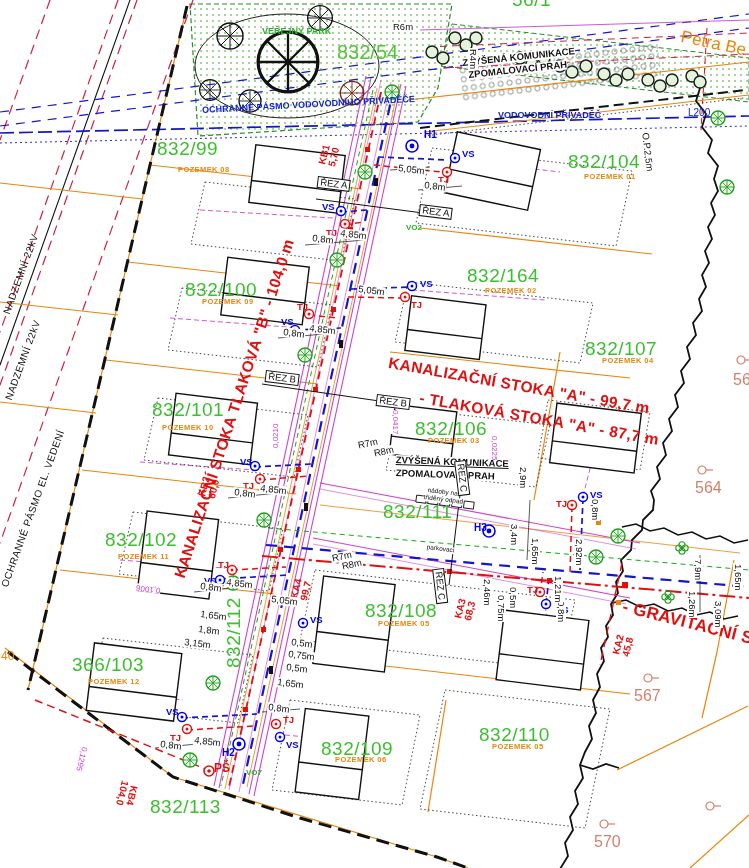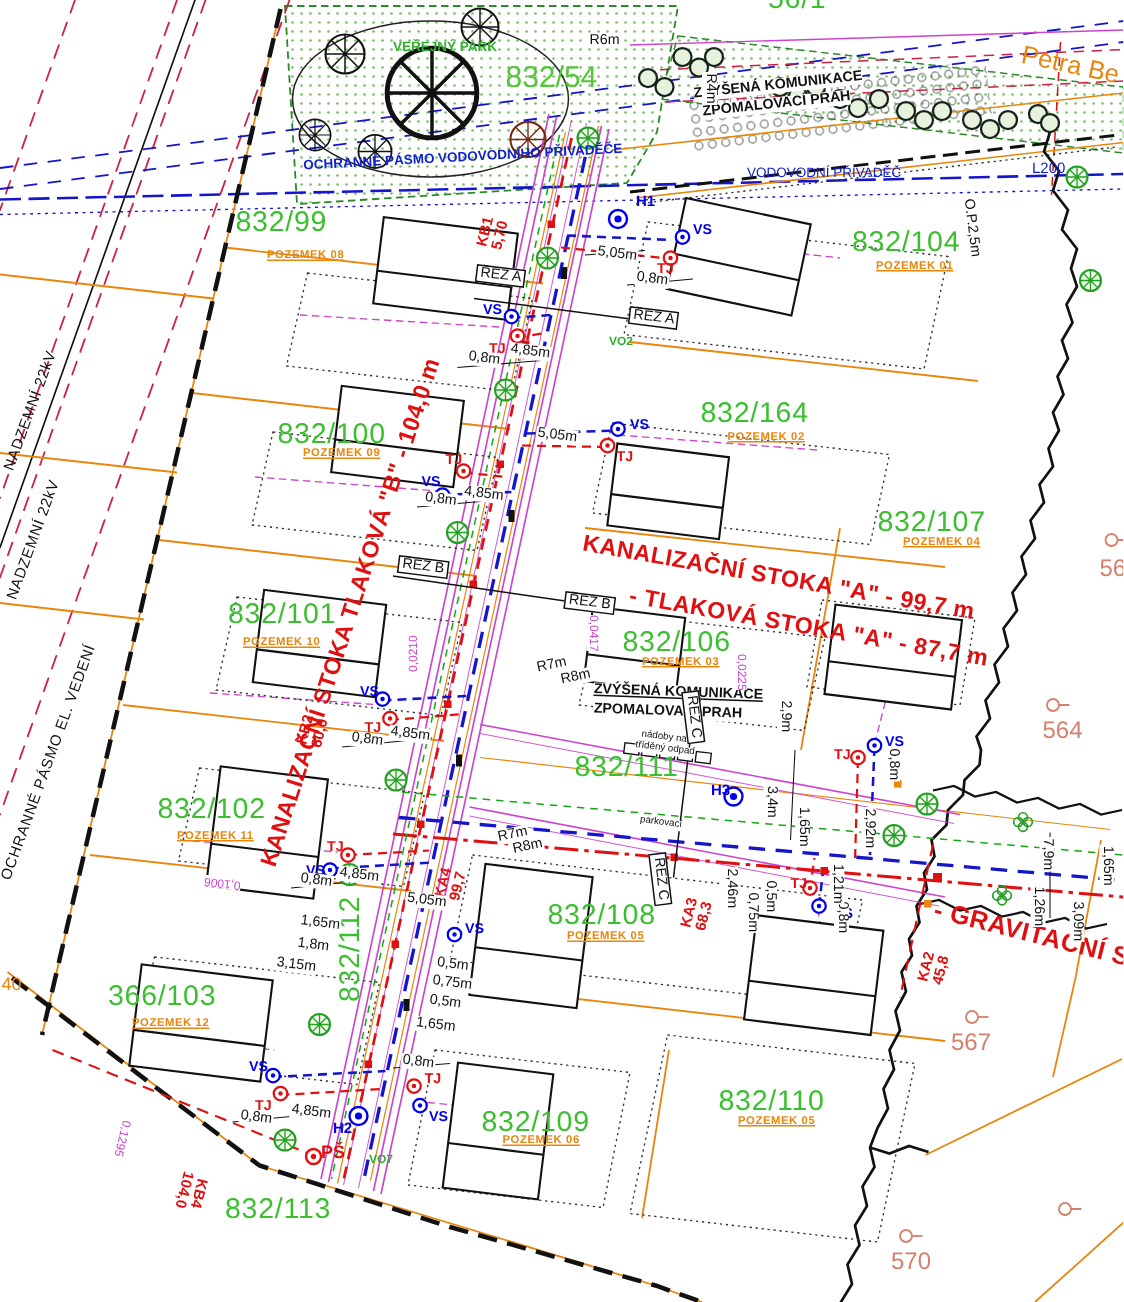--- a/index.html
+++ b/index.html
@@ -2,21 +2,21 @@
 <html><head>
 <meta charset="utf-8">
 <style>
   html,body{margin:0;padding:0;background:#fff;}
   #plan{position:relative;width:749px;height:868px;overflow:hidden;background:#fff;
         font-family:"Liberation Sans",sans-serif;}
   #plan svg{position:absolute;left:0;top:0;}
   .lbl{position:absolute;white-space:nowrap;transform-origin:0 0;line-height:1.05;}
   .pnum{color:#3bbf2f;font-size:19px;letter-spacing:.5px;}
   .pnum-lt{color:#55c63a;font-size:20px;}
-  .poz{color:#e8860d;font-size:7.5px;font-weight:bold;letter-spacing:.4px;text-decoration:underline;}
+  .poz{color:#e8860d;font-size:7.5px;font-weight:bold;letter-spacing:.4px;}
   .nbr{color:#d4806c;font-size:16px;}
   .orng{color:#e8860d;}
   .red{color:#e01010;}
   .blue{color:#1122cc;}
   .grn{color:#2fae2f;}
   .dim{font-size:9.5px;color:#111;background:#fff;padding:0 1px;}
   .vs{font-size:9.5px;font-weight:bold;color:#0000ee;}
   .tj{font-size:9.5px;font-weight:bold;color:#e01010;}
   .hlbl{font-size:10px;font-weight:bold;color:#0000ee;}
   .volbl{font-size:8px;font-weight:bold;color:#2fae2f;}
@@ -454,21 +454,21 @@
 <div class="lbl shaft" style="left:452px;top:622px;transform:rotate(-76deg)"><span>KA3</span><br><span>68,3</span></div>
 <div class="lbl shaft" style="left:610px;top:658px;transform:rotate(-76deg)"><span>KA2</span><br><span>45,8</span></div>
 <div class="lbl shaft" style="left:316px;top:168px;transform:rotate(-76deg)"><span>KB1</span><br><span>5,70</span></div>
 <div class="lbl shaft" style="left:196px;top:500px;transform:rotate(-76deg)"><span>KB2</span><br><span>60,0</span></div>
 <div class="lbl shaft" style="left:140px;top:782px;transform:rotate(104deg)"><span>KB4</span><br><span>104,0</span></div>
 
 <div class="lbl zone" style="left:2px;top:312px;transform:rotate(-70deg)">NADZEMNÍ 22kV</div>
 <div class="lbl zone" style="left:4px;top:398px;transform:rotate(-70deg)">NADZEMNÍ 22kV</div>
 <div class="lbl zone" style="left:0px;top:585px;transform:rotate(-70deg)">OCHRANNÉ PÁSMO EL. VEDENÍ</div>
 <div class="lbl blue" style="left:202px;top:106px;font-size:9px;font-weight:bold;transform:rotate(-3deg)">OCHRANNÉ PÁSMO VODOVODNÍHO PŘIVADĚČE</div>
-<div class="lbl blue" style="left:498px;top:111px;font-size:9px;font-weight:normal">VODOVODNÍ PŘIVADĚČ</div>
+<div class="lbl blue" style="left:498px;top:111px;font-size:9px;font-weight:bold">VODOVODNÍ PŘIVADĚČ</div>
 <div class="lbl blue" style="left:688px;top:108px;font-size:10px">L200</div>
 
 <div class="lbl note" style="left:396px;top:455px;text-decoration:underline;transform:rotate(2deg)">ZVÝŠENÁ KOMUNIKACE</div>
 <div class="lbl note" style="left:396px;top:468px;transform:rotate(2deg)">ZPOMALOVACÍ PRAH</div>
 <div class="lbl note" style="left:462px;top:58px;transform:rotate(-6deg)">ZVÝŠENÁ KOMUNIKACE</div>
 <div class="lbl note" style="left:468px;top:70px;transform:rotate(-6deg)">ZPOMALOVACÍ PRAH</div>
 <div class="lbl tiny" style="left:428px;top:487px;transform:rotate(7deg)">nádoby na</div>
 <div class="lbl tiny" style="left:424px;top:494px;transform:rotate(7deg)">tříděný odpad</div>
 <div class="lbl tiny" style="left:427px;top:544px;transform:rotate(7deg)">parkovací</div>
 

